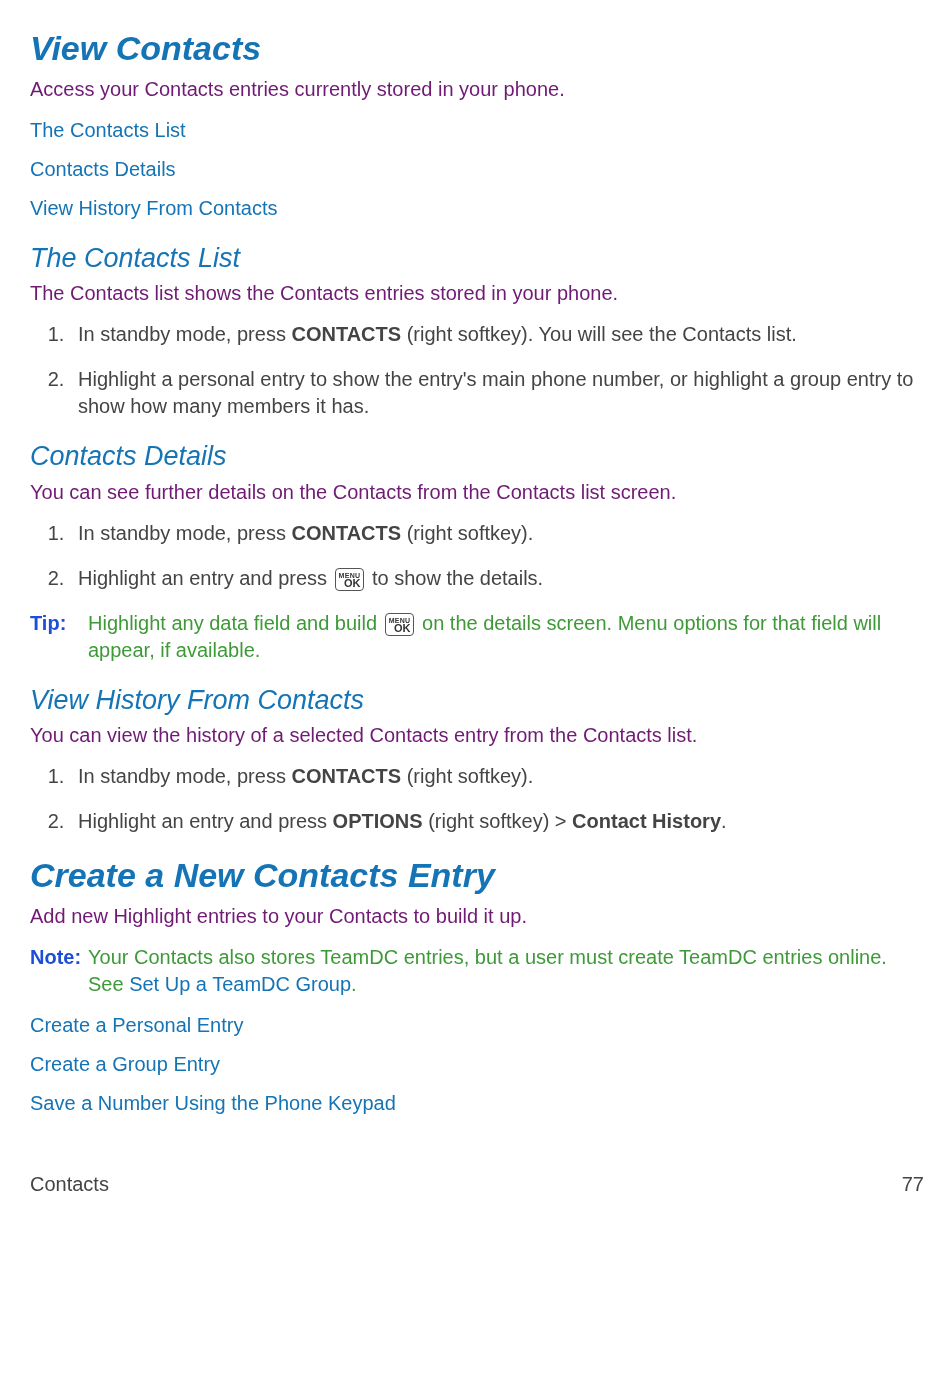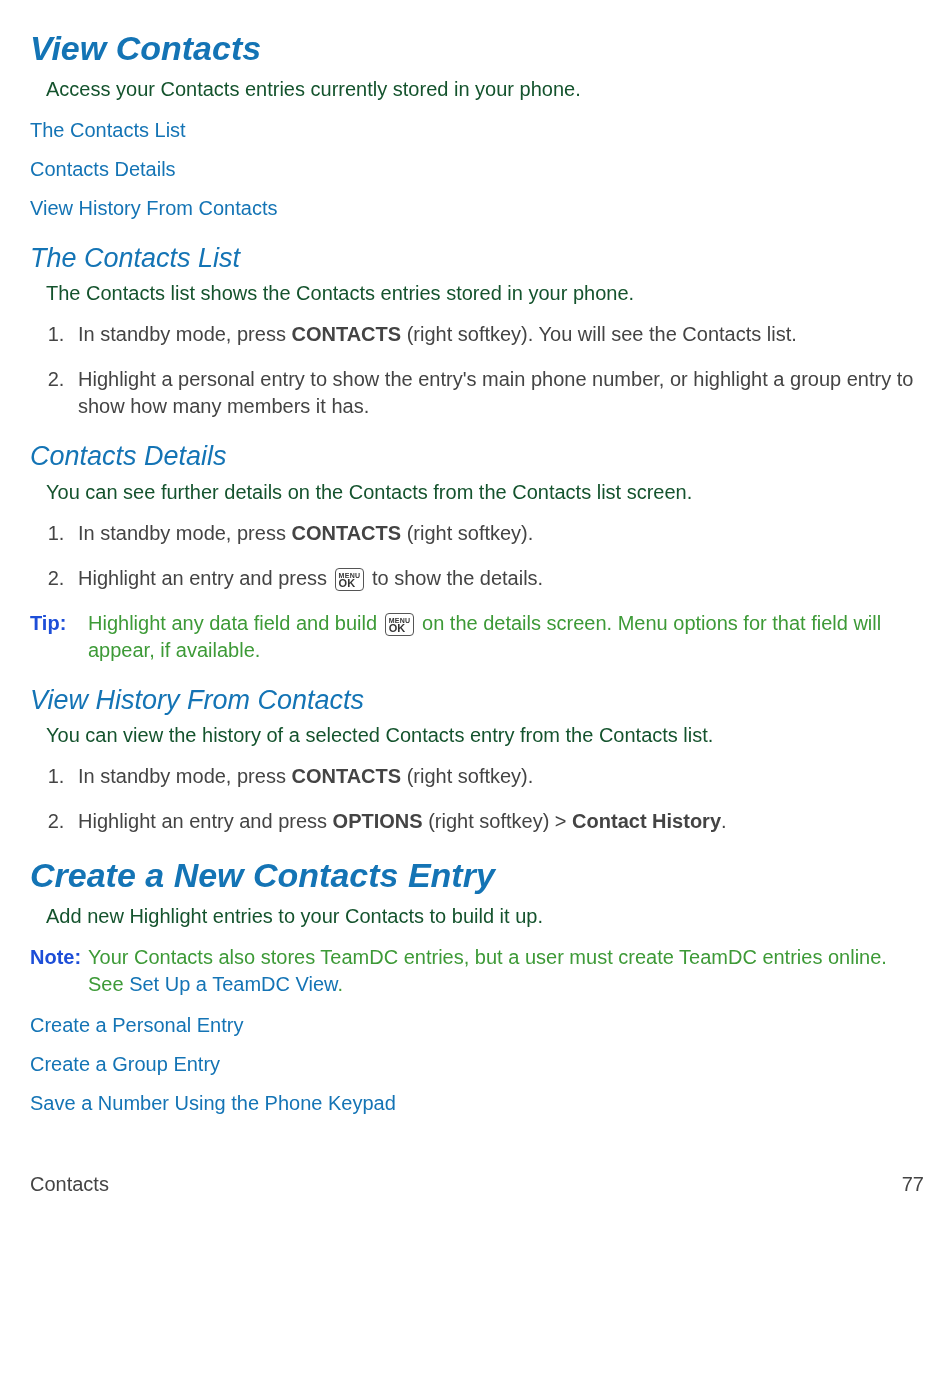--- a/index.html
+++ b/index.html
@@ -20,22 +20,22 @@
   }
   h2 {
     font-style: italic;
     font-weight: normal;
     color: #1474b5;
     font-size: 27px;
     margin: 18px 0 2px 0;
   }
   p {
     font-size: 20px;
-    margin: 4px 0 14px 16px;
-    color: #14532d;
+    margin: 4px 0 14px 0;
+    color: #701a75;
   }
   .link-block {
     margin: 12px 0;
   }
   .link {
     color: #1474b5;
     font-size: 20px;
     cursor: pointer;
   }
   ol {
@@ -51,21 +51,21 @@
   .bold {
     font-weight: bold;
   }
   .menu-ok {
     display: inline-block;
     border: 1.5px solid #555;
     border-radius: 4px;
     font-size: 11px;
     font-weight: bold;
     line-height: 0.9;
-    text-align: left;
+    text-align: right;
     padding: 1px 3px;
     vertical-align: middle;
     color: #333;
     margin: 0 2px;
   }
   .menu-ok .menu-line { font-size: 7px; letter-spacing: 0.3px; }
   .menu-ok .ok-line { font-size: 11px; }
   .tip, .note {
     display: flex;
     margin: 6px 0 14px 0;
@@ -143,21 +143,21 @@
     <span>Highlight an entry and press </span><span class="bold">OPTIONS</span><span> (right softkey) &gt; </span><span class="bold">Contact History</span><span>.</span>
   </li>
 </ol>
 
 <h1>Create a New Contacts Entry</h1>
 <p>Add new Highlight entries to your Contacts to build it up.</p>
 
 <div class="note">
   <div class="note-label">Note:</div>
   <div class="note-text">
-    <span>Your Contacts also stores TeamDC entries, but a user must create TeamDC entries online. See </span><span class="note-link">Set Up a TeamDC View</span><span>.</span>
+    <span>Your Contacts also stores TeamDC entries, but a user must create TeamDC entries online. See </span><span class="note-link">Set Up a TeamDC Group</span><span>.</span>
   </div>
 </div>
 
 <div class="link-block"><span class="link">Create a Personal Entry</span></div>
 <div class="link-block"><span class="link">Create a Group Entry</span></div>
 <div class="link-block"><span class="link">Save a Number Using the Phone Keypad</span></div>
 
 <div class="footer">
   <span class="footer-left">Contacts</span>
   <span class="footer-page">77</span>

